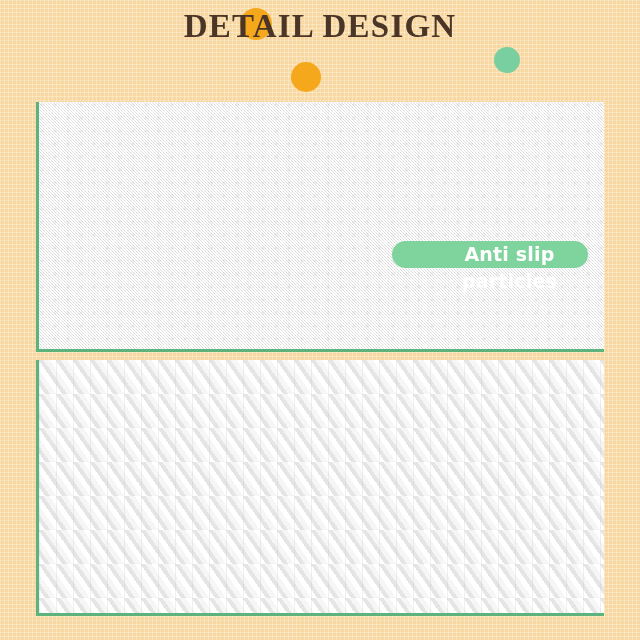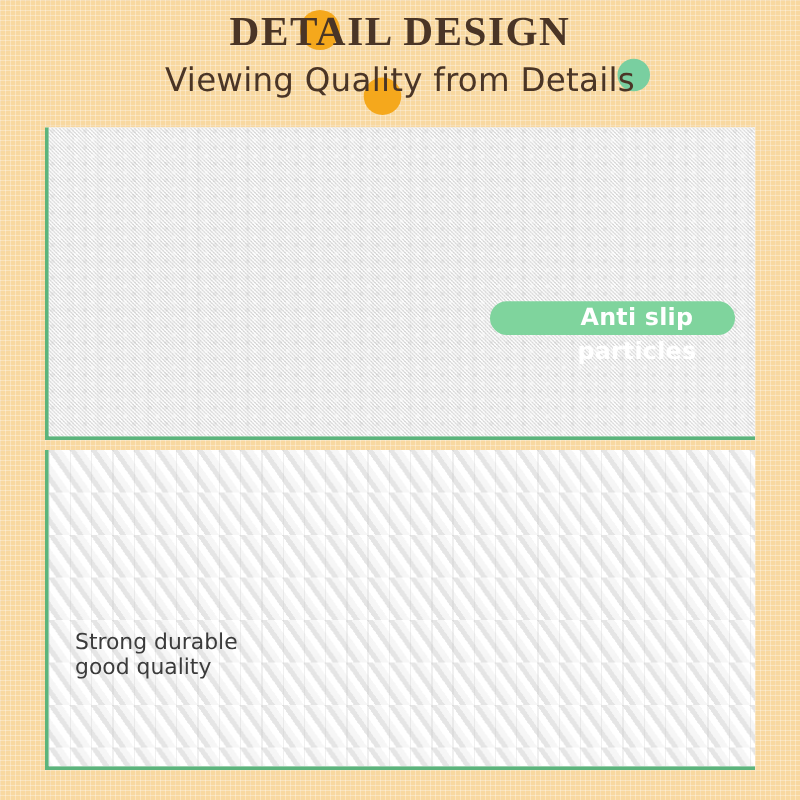--- a/index.html
+++ b/index.html
@@ -225,33 +225,30 @@
 </head>
 <body>
 
 <div id="page">
 
   <div id="header">
     <div class="deco-dot" id="dot-title"></div>
     <div class="deco-dot" id="dot-sub"></div>
     <div class="deco-dot" id="dot-green"></div>
     <div id="title">DETAIL DESIGN</div>
-    <div id="subtitle">Viewing Quality from Details</div>
   </div>
 
   <div class="panel" id="panel-top">
     <div class="tex-weave"></div>
   </div>
 
   <div class="callout" id="callout-top">
     <div class="pill" id="pill-top">Anti slip particles</div>
   </div>
 
   <div class="panel" id="panel-bottom">
     <div class="tex-chevron"></div>
   </div>
 
   <div class="callout" id="callout-bottom">
-    <div class="body-text">Strong  durable
-good quality</div>
   </div>
 
 </div>
 
 </body></html>

